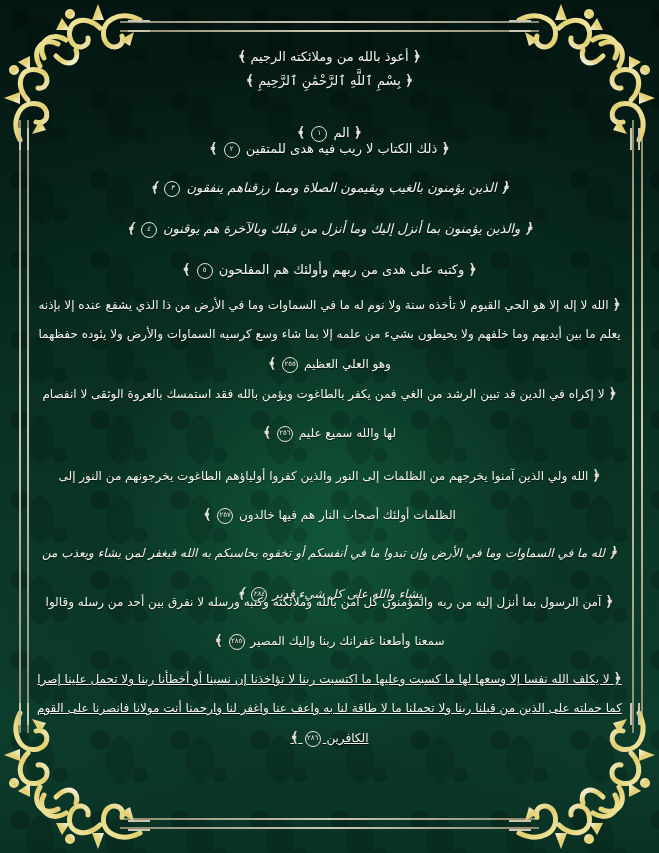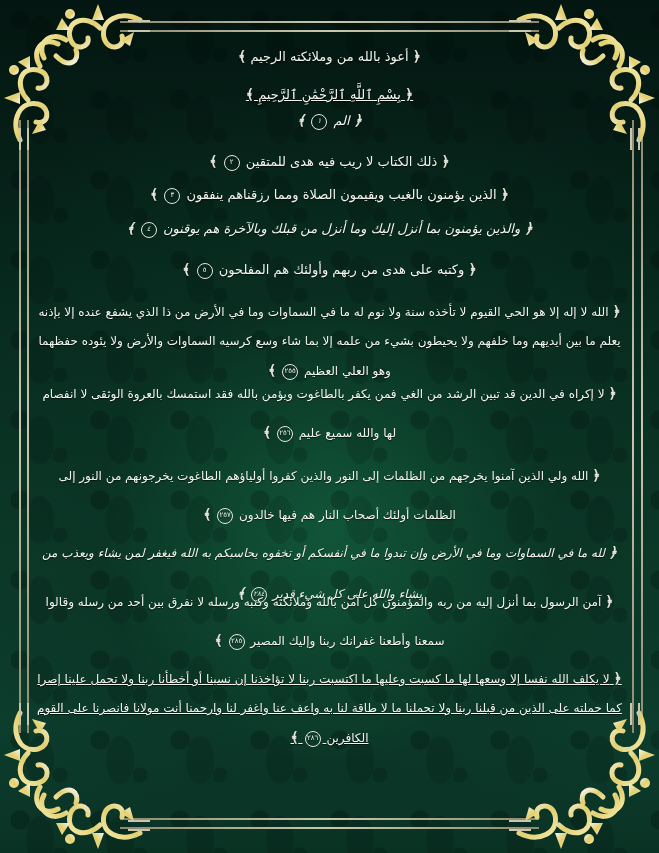--- a/index.html
+++ b/index.html
@@ -182,56 +182,56 @@
     <rect x="27" y="128" width="2" height="22" fill="#c9c7b0"></rect>
   </svg>
 </div>
 
 <div class="content">
   <div class="verse" style="top:4px;">
     <span class="orn">﴿</span>
     <span>أعوذ بالله من وملائكته الرجيم</span>
     <span class="orn">﴾</span>
   </div>
-  <div class="verse" style="top:42px;text-decoration:underline;">
+  <div class="verse" style="top:28px;">
     <span class="orn">﴿</span>
     <span>بِسْمِ ٱللَّهِ ٱلرَّحْمَٰنِ ٱلرَّحِيمِ</span>
     <span class="orn">﴾</span>
   </div>
-  <div class="verse" style="top:68px;font-style:italic;">
+  <div class="verse" style="top:80px;">
     <span class="orn">﴿</span>
     <span>الم</span>
     <span class="num">١</span>
     <span class="orn">﴾</span>
   </div>
-  <div class="verse" style="top:109px;">
+  <div class="verse" style="top:96px;">
     <span class="orn">﴿</span>
     <span>ذلك الكتاب لا ريب فيه هدى للمتقين</span>
     <span class="num">٢</span>
     <span class="orn">﴾</span>
   </div>
-  <div class="verse" style="top:142px;">
+  <div class="verse" style="top:135px;font-style:italic;">
     <span class="orn">﴿</span>
     <span>الذين يؤمنون بالغيب ويقيمون الصلاة ومما رزقناهم ينفقون</span>
     <span class="num">٣</span>
     <span class="orn">﴾</span>
   </div>
   <div class="verse" style="top:176px;font-style:italic;">
     <span class="orn">﴿</span>
     <span>والذين يؤمنون بما أنزل إليك وما أنزل من قبلك وبالآخرة هم يوقنون</span>
     <span class="num">٤</span>
     <span class="orn">﴾</span>
   </div>
   <div class="verse" style="top:217px;">
     <span class="orn">﴿</span>
     <span>وكتبه على هدى من ربهم وأولئك هم المفلحون</span>
     <span class="num">٥</span>
     <span class="orn">﴾</span>
   </div>
-  <div class="verse" style="top:252px;line-height:29px;font-size:12px;margin-top:7px;">
+  <div class="verse" style="top:252px;line-height:29px;font-size:12px;">
     <span class="orn">﴿</span>
     <span>الله لا إله إلا هو الحي القيوم لا تأخذه سنة ولا نوم له ما في السماوات وما في الأرض من ذا الذي يشفع عنده إلا بإذنه يعلم ما بين أيديهم وما خلفهم ولا يحيطون بشيء من علمه إلا بما شاء وسع كرسيه السماوات والأرض ولا يئوده حفظهما وهو العلي العظيم</span>
     <span class="num">٢٥٥</span>
     <span class="orn">﴾</span>
   </div>
   <div class="verse" style="top:336px;line-height:38px;font-size:12px;">
     <span class="orn">﴿</span>
     <span>لا إكراه في الدين قد تبين الرشد من الغي فمن يكفر بالطاغوت ويؤمن بالله فقد استمسك بالعروة الوثقى لا انفصام لها والله سميع عليم</span>
     <span class="num">٢٥٦</span>
     <span class="orn">﴾</span>

